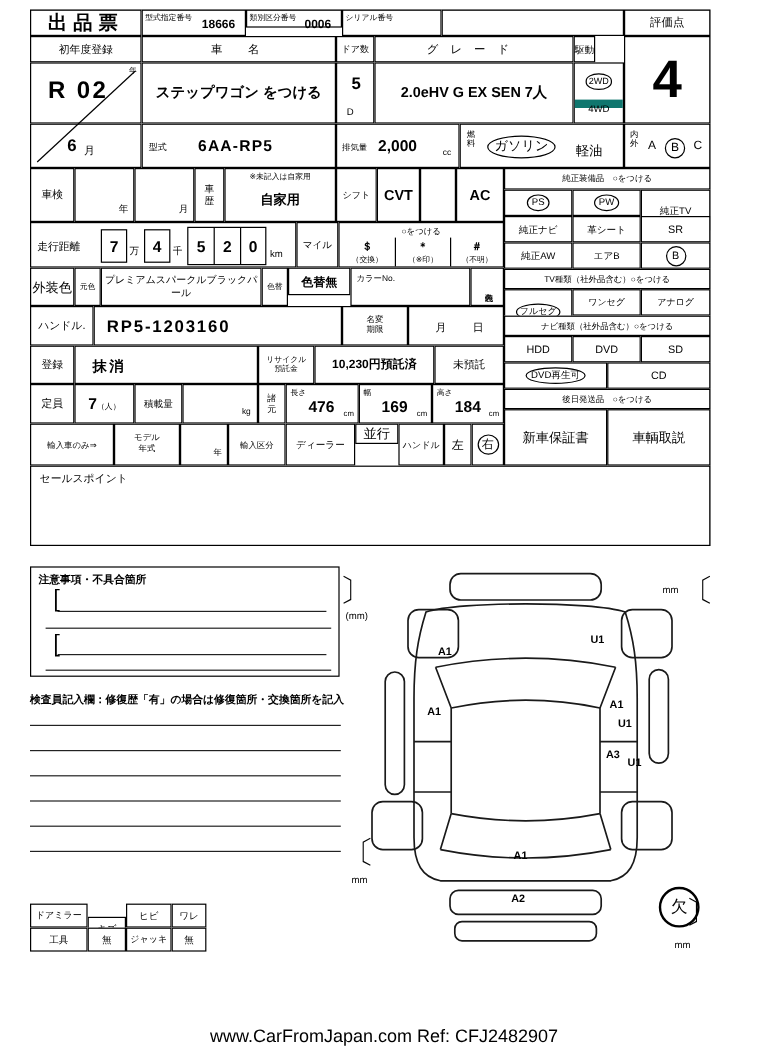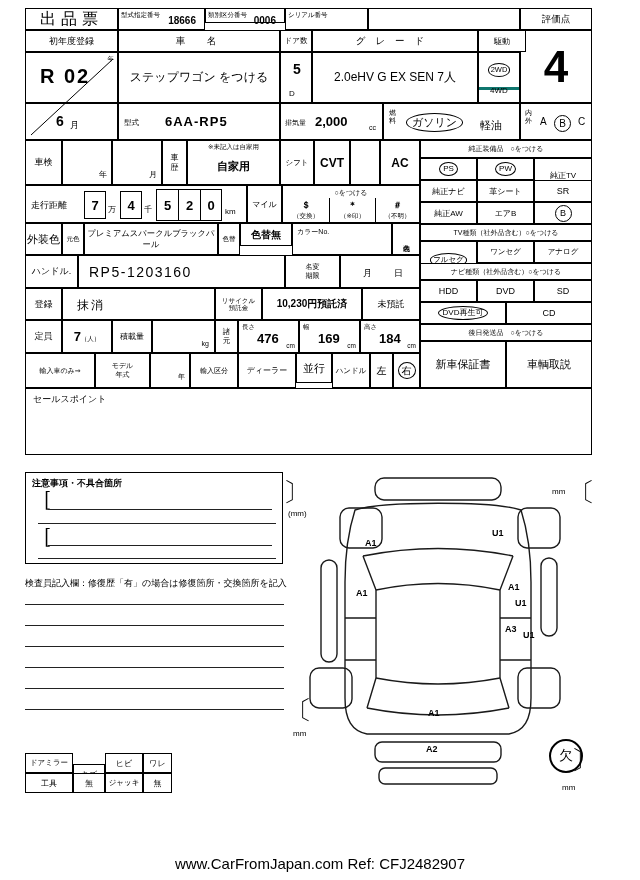--- a/index.html
+++ b/index.html
@@ -5,21 +5,21 @@
   html,body{margin:0;padding:0}
   body{width:640px;height:880px;position:relative;background:#fff;color:#000;overflow:hidden;
        font-family:"Liberation Sans","DejaVu Sans",sans-serif}
   .abs{position:absolute;box-sizing:border-box}
   .cell{position:absolute;box-sizing:border-box;border:1px solid #000;background:#fff}
   .cc{display:flex;align-items:center;justify-content:center;text-align:center}
   .col{display:flex;flex-direction:column;align-items:center;justify-content:center;text-align:center}
   .f6{font-size:6.5px}.f7{font-size:7px}.f75{font-size:7.5px}.f8{font-size:8px}
   .f85{font-size:11px}.f9{font-size:9px}.f95{font-size:9.5px}.f10{font-size:10px}
   .f11{font-size:11px}.f12{font-size:12px}.f13{font-size:13px}.f14{font-size:14px}
-  .b{font-weight:normal}.sb{font-weight:700}
+  .b{font-weight:bold}.sb{font-weight:700}
   .vert{writing-mode:vertical-rl;text-orientation:upright}
   .wrap{line-height:1.15;text-align:center;word-break:break-all}
   .oval{display:inline-block;border:1.3px solid #000;border-radius:50%;padding:0 4px;line-height:1.5}
   .circle{display:inline-flex;align-items:center;justify-content:center;border:1.3px solid #000;border-radius:50%;width:15px;height:15px}
   .line{position:absolute;height:0;border-top:1px solid #222}
   svg{display:block}
 </style>
 </head>
 <body>
 
@@ -52,40 +52,40 @@
 </div>
 <div class="cell cc" style="left:118px;top:30px;width:162px;height:22px">
   <span class="f95" style="letter-spacing:6px">車　名</span>
 </div>
 <div class="cell cc" style="left:280px;top:30px;width:32px;height:22px">
   <span class="f75">ドア数</span>
 </div>
 <div class="cell cc" style="left:312px;top:30px;width:166px;height:22px">
   <span class="f95" style="letter-spacing:10px">グレード</span>
 </div>
-<div class="cell cc" style="left:478px;top:30px;width:48px;height:22px">
+<div class="cell cc" style="left:478px;top:30px;width:18px;height:22px">
   <span class="f8">駆動</span>
 </div>
 
 <div class="cell" style="left:25px;top:52px;width:93px;height:51px">
   <span class="abs f6" style="right:3px;top:2px">年</span>
   <span class="abs sb" style="left:14px;top:12px;font-size:20px;letter-spacing:2px">R 02</span>
 </div>
 <div class="cell cc" style="left:118px;top:52px;width:162px;height:51px">
   <span class="f12 b">ステップワゴン をつける</span>
 </div>
 <div class="cell" style="left:280px;top:52px;width:32px;height:51px">
   <span class="abs f14 sb" style="left:12px;top:8px">5</span>
   <span class="abs f8" style="left:8px;bottom:4px">D</span>
 </div>
 <div class="cell cc" style="left:312px;top:52px;width:166px;height:51px">
   <span class="f12 b">2.0eHV G EX SEN 7人</span>
 </div>
 <div class="cell" style="left:478px;top:52px;width:42px;height:51px">
-  <div class="abs cc" style="left:0;top:0;width:40px;height:37px;border-bottom:3px solid #0f766e">
+  <div class="abs cc" style="left:0;top:0;width:40px;height:37px;border-bottom:7px solid #0f766e">
     <span class="oval" style="font-size:7.5px;padding:0 2px">2WD</span>
   </div>
   <div class="abs cc" style="left:0;top:25px;width:40px;height:24px">
     <span class="f8">4WD</span>
   </div>
 </div>
 
 <div class="cell" style="left:25px;top:103px;width:93px;height:37px">
   <span class="abs f14 sb" style="left:30px;top:9px">6</span>
   <span class="abs f9" style="left:44px;top:15px">月</span>
@@ -281,21 +281,21 @@
 </div>
 <div class="cell" style="left:150px;top:353px;width:40px;height:35px">
   <span class="abs f7" style="right:4px;bottom:5px">年</span>
 </div>
 <div class="cell cc" style="left:190px;top:353px;width:48px;height:35px">
   <span class="f7">輸入区分</span>
 </div>
 <div class="cell cc" style="left:238px;top:353px;width:58px;height:35px">
   <span class="f8">ディーラー</span>
 </div>
-<div class="cell cc" style="left:296px;top:353px;width:36px;height:30px">
+<div class="cell cc" style="left:296px;top:353px;width:36px;height:17px">
   <span class="f85">並行</span>
 </div>
 <div class="cell cc" style="left:332px;top:353px;width:38px;height:35px">
   <span class="f75">ハンドル</span>
 </div>
 <div class="cell cc" style="left:370px;top:353px;width:23px;height:35px">
   <span class="f10">左</span>
 </div>
 <div class="cell cc" style="left:393px;top:353px;width:27px;height:35px">
   <span class="oval f10" style="padding:0 3px">右</span>

